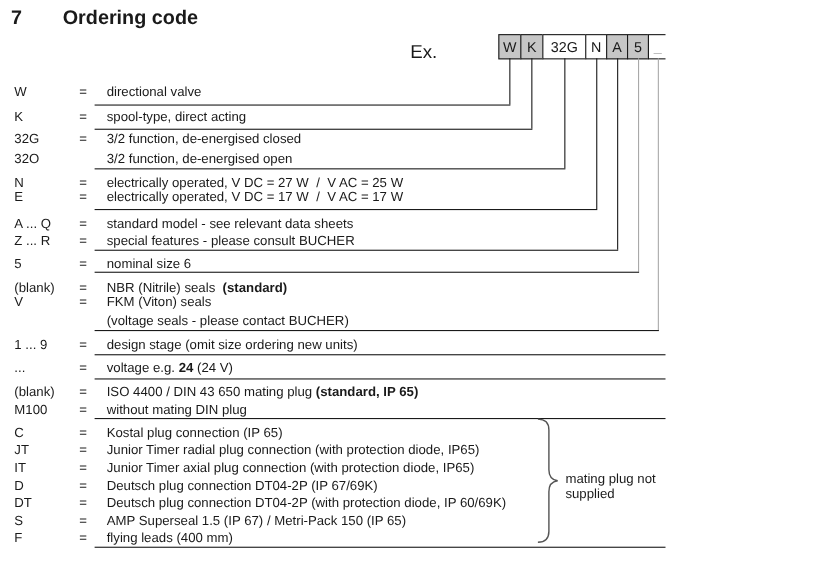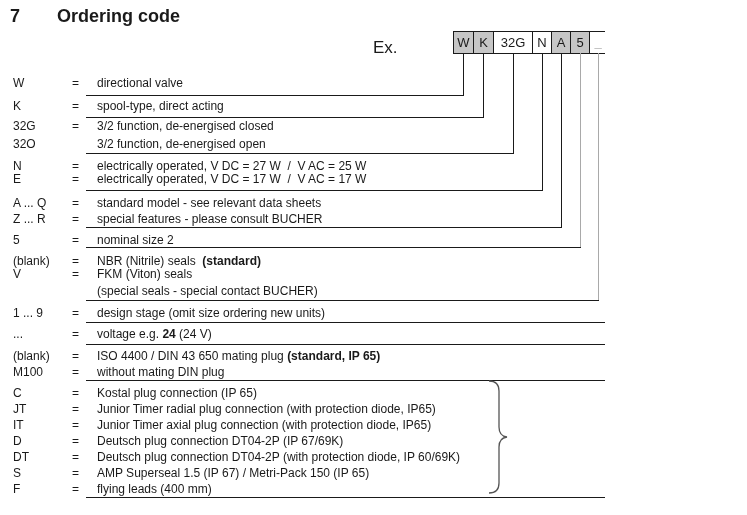--- a/index.html
+++ b/index.html
@@ -100,33 +100,34 @@
     </div>
   <div id="rows">
       <div class="row" style="top: 76px;"><span class="code">W</span><span class="eq">=</span><span class="desc"><span>directional valve</span></span></div>
       <div class="row" style="top: 99px;"><span class="code">K</span><span class="eq">=</span><span class="desc"><span>spool-type, direct acting</span></span></div>
       <div class="row" style="top: 119px;"><span class="code">32G</span><span class="eq">=</span><span class="desc"><span>3/2 function, de-energised closed</span></span></div>
       <div class="row" style="top: 137px;"><span class="code">32O</span><span class="eq"></span><span class="desc"><span>3/2 function, de-energised open</span></span></div>
       <div class="row" style="top: 159px;"><span class="code">N</span><span class="eq">=</span><span class="desc"><span>electrically operated, V DC = 27 W  /  V AC = 25 W</span></span></div>
       <div class="row" style="top: 172px;"><span class="code">E</span><span class="eq">=</span><span class="desc"><span>electrically operated, V DC = 17 W  /  V AC = 17 W</span></span></div>
       <div class="row" style="top: 196px;"><span class="code">A ... Q</span><span class="eq">=</span><span class="desc"><span>standard model - see relevant data sheets</span></span></div>
       <div class="row" style="top: 212px;"><span class="code">Z ... R</span><span class="eq">=</span><span class="desc"><span>special features - please consult BUCHER</span></span></div>
-      <div class="row" style="top: 233px;"><span class="code">5</span><span class="eq">=</span><span class="desc"><span>nominal size 2</span></span></div>
+      <div class="row" style="top: 233px;"><span class="code">5</span><span class="eq">=</span><span class="desc"><span>nominal size 6</span></span></div>
       <div class="row" style="top: 254px;"><span class="code">(blank)</span><span class="eq">=</span><span class="desc"><span>NBR (Nitrile) seals  </span><span class="b">(standard)</span></span></div>
       <div class="row" style="top: 267px;"><span class="code">V</span><span class="eq">=</span><span class="desc"><span>FKM (Viton) seals</span></span></div>
-      <div class="row" style="top: 284px;"><span class="code"></span><span class="eq"></span><span class="desc"><span>(special seals - special contact BUCHER)</span></span></div>
+      <div class="row" style="top: 284px;"><span class="code"></span><span class="eq"></span><span class="desc"><span>(voltage seals - please contact BUCHER)</span></span></div>
       <div class="row" style="top: 306px;"><span class="code">1 ... 9</span><span class="eq">=</span><span class="desc"><span>design stage (omit size ordering new units)</span></span></div>
       <div class="row" style="top: 327px;"><span class="code">...</span><span class="eq">=</span><span class="desc"><span>voltage e.g. </span><span class="b">24</span><span> (24 V)</span></span></div>
       <div class="row" style="top: 349px;"><span class="code">(blank)</span><span class="eq">=</span><span class="desc"><span>ISO 4400 / DIN 43 650 mating plug </span><span class="b">(standard, IP 65)</span></span></div>
       <div class="row" style="top: 365px;"><span class="code">M100</span><span class="eq">=</span><span class="desc"><span>without mating DIN plug</span></span></div>
       <div class="row" style="top: 386px;"><span class="code">C</span><span class="eq">=</span><span class="desc"><span>Kostal plug connection (IP 65)</span></span></div>
       <div class="row" style="top: 402px;"><span class="code">JT</span><span class="eq">=</span><span class="desc"><span>Junior Timer radial plug connection (with protection diode, IP65)</span></span></div>
       <div class="row" style="top: 418px;"><span class="code">IT</span><span class="eq">=</span><span class="desc"><span>Junior Timer axial plug connection (with protection diode, IP65)</span></span></div>
       <div class="row" style="top: 434px;"><span class="code">D</span><span class="eq">=</span><span class="desc"><span>Deutsch plug connection DT04-2P (IP 67/69K)</span></span></div>
       <div class="row" style="top: 450px;"><span class="code">DT</span><span class="eq">=</span><span class="desc"><span>Deutsch plug connection DT04-2P (with protection diode, IP 60/69K)</span></span></div>
       <div class="row" style="top: 466px;"><span class="code">S</span><span class="eq">=</span><span class="desc"><span>AMP Superseal 1.5 (IP 67) / Metri-Pack 150 (IP 65)</span></span></div>
       <div class="row" style="top: 482px;"><span class="code">F</span><span class="eq">=</span><span class="desc"><span>flying leads (400 mm)</span></span></div>
     </div>
 
   <svg class="brace" width="24" height="114" viewBox="0 0 24 114">
     <path d="M3,1 Q13,1 13,11 L13,47 Q13,56 21,57 Q13,58 13,67 L13,103 Q13,113 3,113" fill="none" stroke="#555" stroke-width="1.3"></path>
   </svg>
+  <span class="brace-note">mating plug not supplied</span>
 </div>
 
 </body></html>

